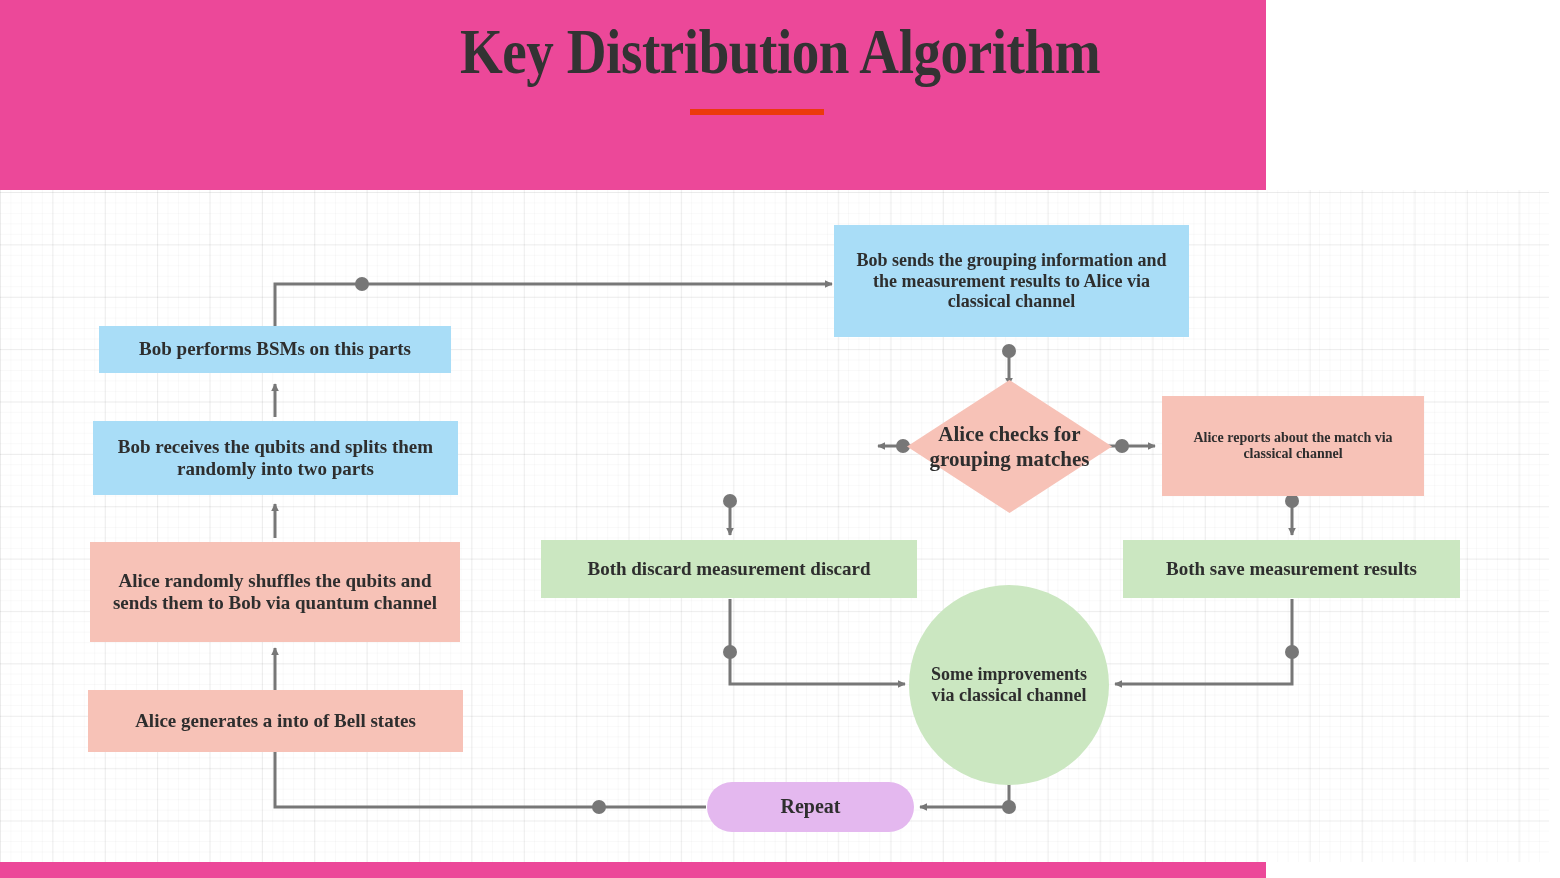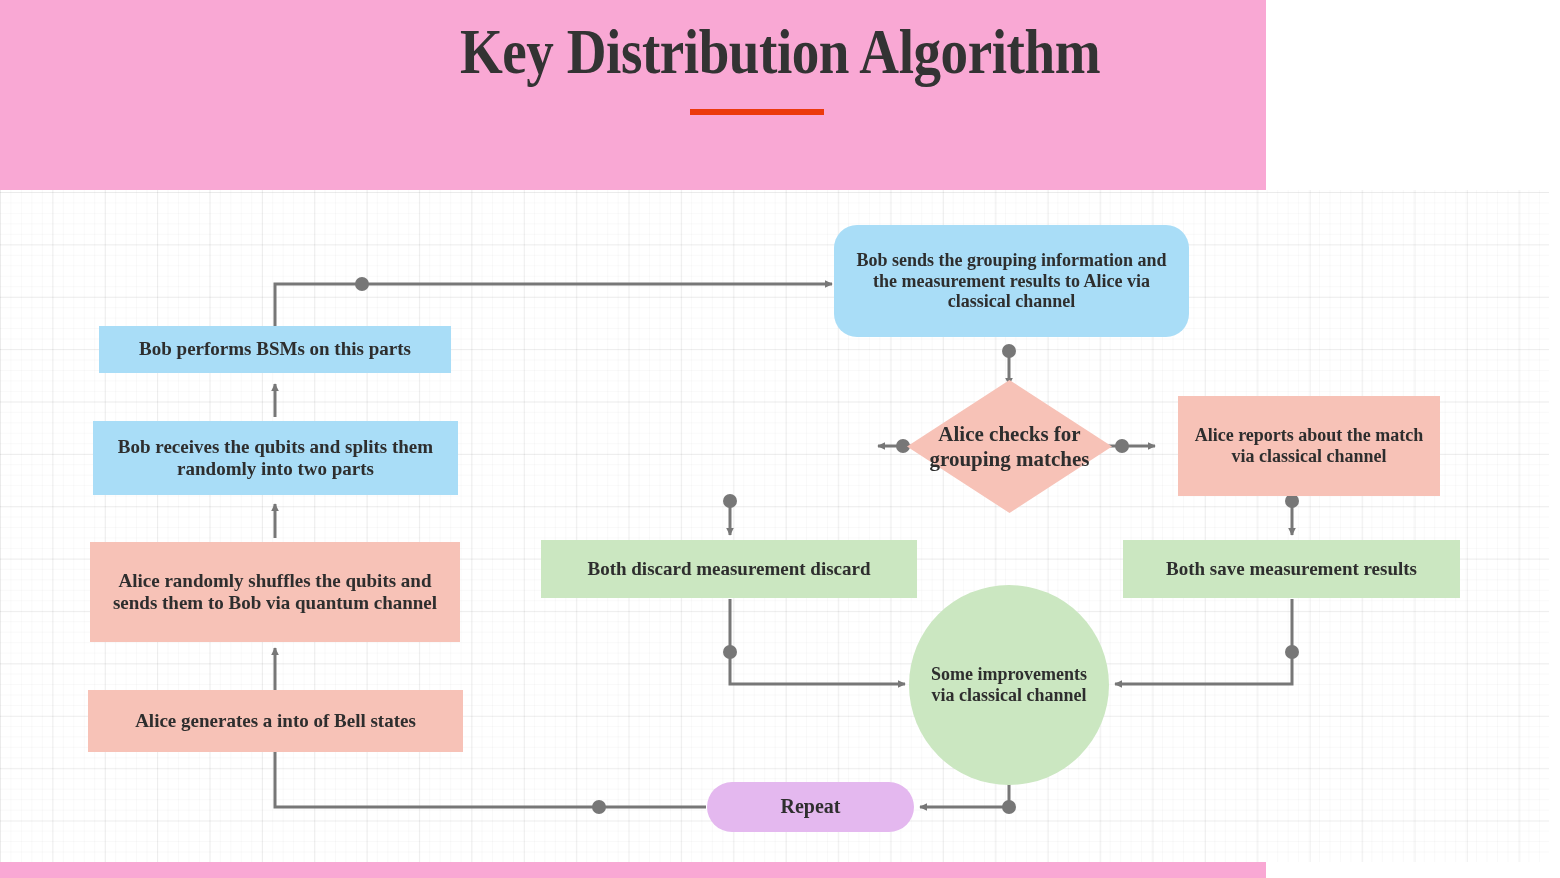--- a/index.html
+++ b/index.html
@@ -2,21 +2,21 @@
 <html><head>
 <meta charset="utf-8">
 <style>
   * { box-sizing: border-box; margin: 0; padding: 0; }
   html, body {
     width: 1560px; height: 878px;
     background: #ffffff;
     font-family: "Liberation Serif", "DejaVu Serif", serif;
     overflow: hidden;
   }
-  #root { position: relative; width: 1266px; height: 878px; background:#f9a8d4; }
+  #root { position: relative; width: 1266px; height: 878px; background:#ec4899; }
 
   
   .title-wrap { position:absolute; left:0; top:0; width:1560px; height:190px; }
   .title {
     position:absolute; left:0; top:14px; width:1560px;
     text-align:center;
     font-family: "Liberation Serif", "DejaVu Serif", serif;
     font-weight: 700;
     font-size: 64px;
     letter-spacing: -0.5px;
@@ -154,31 +154,31 @@
     </div>
 
     <div class="node pink" style="left:90px; top:352px; width:370px; height:100px; font-size:19px;">
       <span>Alice randomly shuffles the qubits and sends them to Bob via quantum channel</span>
     </div>
 
     <div class="node pink" style="left:88px; top:500px; width:375px; height:62px; font-size:19px;">
       <span>Alice generates a into of Bell states</span>
     </div>
 
-    <div class="node blue" style="left:834px; top:35px; width:355px; height:112px; font-size:18px;border-radius:23px;">
+    <div class="node blue" style="left:834px; top:35px; width:355px; height:112px; font-size:18px;">
       <span>Bob sends the grouping information and the measurement results to Alice via classical channel</span>
     </div>
 
     <div class="diamond-wrap" style="left:907px; top:190px; width:205px; height:133px;">
       <div class="diamond-shape"></div>
       <div class="diamond-label">Alice checks for grouping matches</div>
     </div>
 
 
-    <div class="node pink" style="left:1162px; top:206px; width:262px; height:100px; font-size:18px;margin-left:16px;">
+    <div class="node pink" style="left:1162px; top:206px; width:262px; height:100px; font-size:14px;">
       <span>Alice reports about the match via classical channel</span>
     </div>
 
     <div class="node green" style="left:541px; top:350px; width:376px; height:58px; font-size:19px;">
       <span>Both discard measurement discard</span>
     </div>
 
     <div class="node green circle" style="left:909px; top:395px; width:200px; height:200px; font-size:18px;">
       <span>Some improvements via classical channel</span>
     </div>

